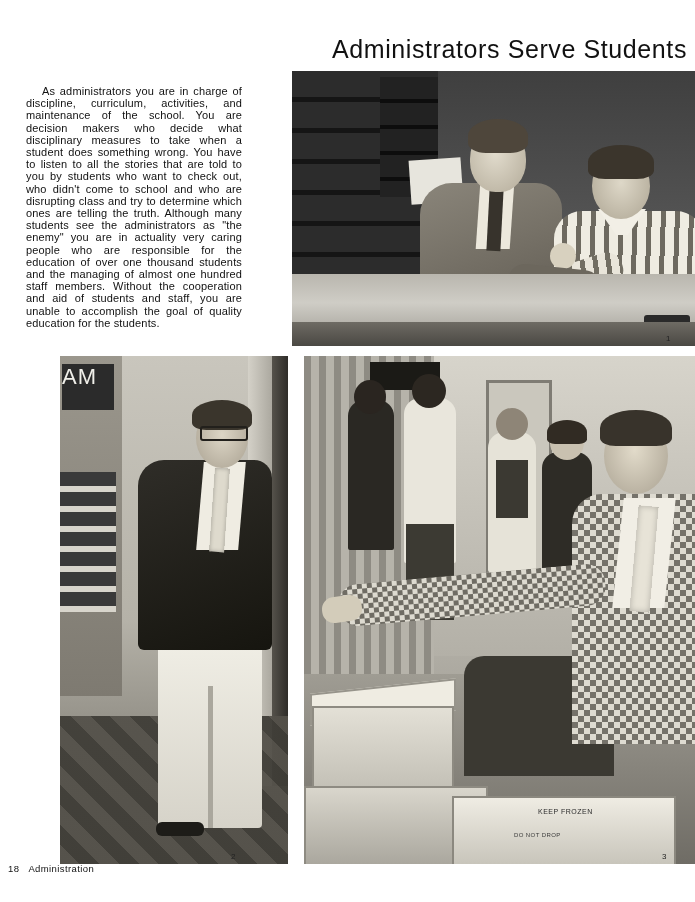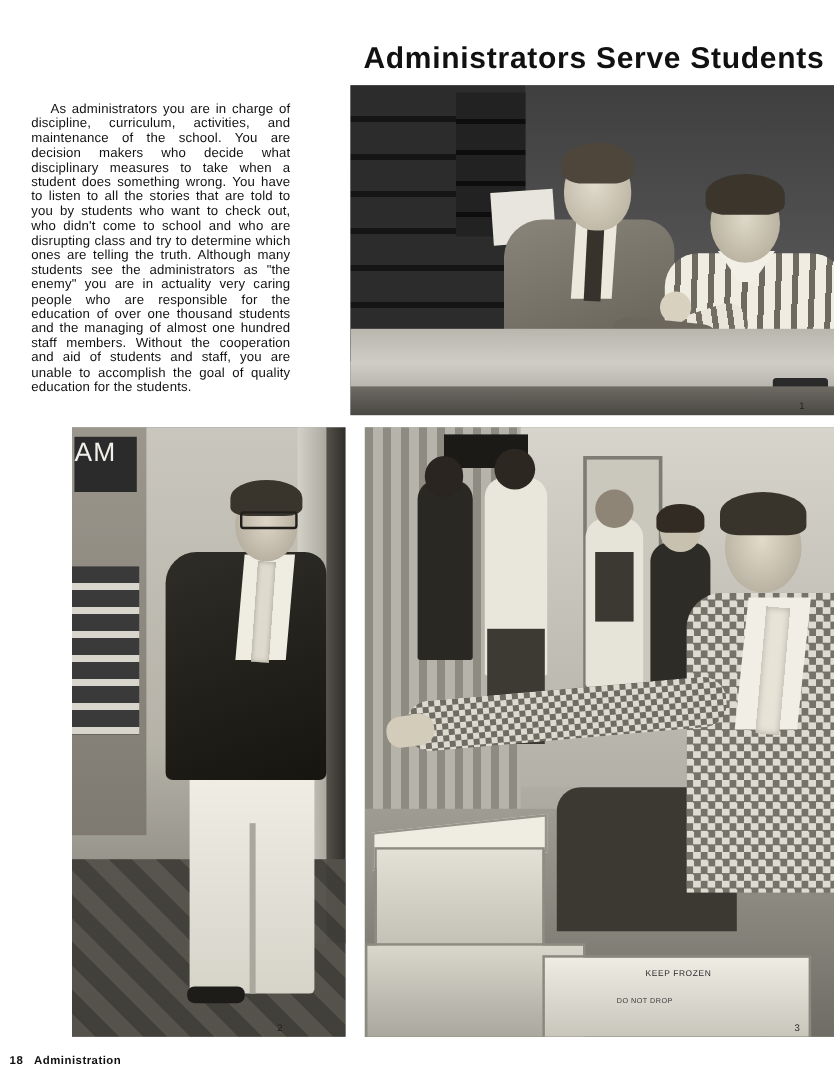--- a/index.html
+++ b/index.html
@@ -17,21 +17,21 @@
   }
 
   
   .page-title {
     position: absolute;
     top: 18px;
     right: 8px;
     font-family: "Liberation Sans", sans-serif;
     font-size: 25px;
     letter-spacing: 0.6px;
-    font-weight: 700;
+    font-weight: 400;
     color: #111;
     white-space: nowrap;
   }
 
   
   .body-copy {
     position: absolute;
     left: 26px;
     top: 74px;
     width: 216px;
@@ -327,25 +327,24 @@
   }
   #photo-3 .box3 .label2 {
     position:absolute; left:60px; top:34px; font-size:6px; letter-spacing:.4px;
     color:#3a3a3a; font-family:"Liberation Sans",sans-serif;
   }
 
   
   .footer {
     position: absolute;
     left: 8px;
-    bottom: 12px;
+    bottom: 28px;
     font-size: 9.5px;
     letter-spacing: .4px;
     color: #111;
-    font-weight: bold;
   }
   .footer .pg { margin-right: 9px; }
 </style>
 </head>
 <body>
 
 <h1 class="page-title">Administrators Serve Students</h1>
 
 <p class="body-copy"><span class="indent"></span><span>As administrators you are in charge of discipline, curriculum, activities, and maintenance of the school. You are decision makers who decide what disciplinary measures to take when a student does something wrong. You have to listen to all the stories that are told to you by students who want to check out, who didn't come to school and who are disrupting class and try to determine which ones are telling the truth. Although many students see the administrators as "the enemy" you are in actuality very caring people who are responsible for the education of over one thousand students and the managing of almost one hundred staff members. Without the cooperation and aid of students and staff, you are unable to accomplish the goal of quality education for the students.</span></p>
 

